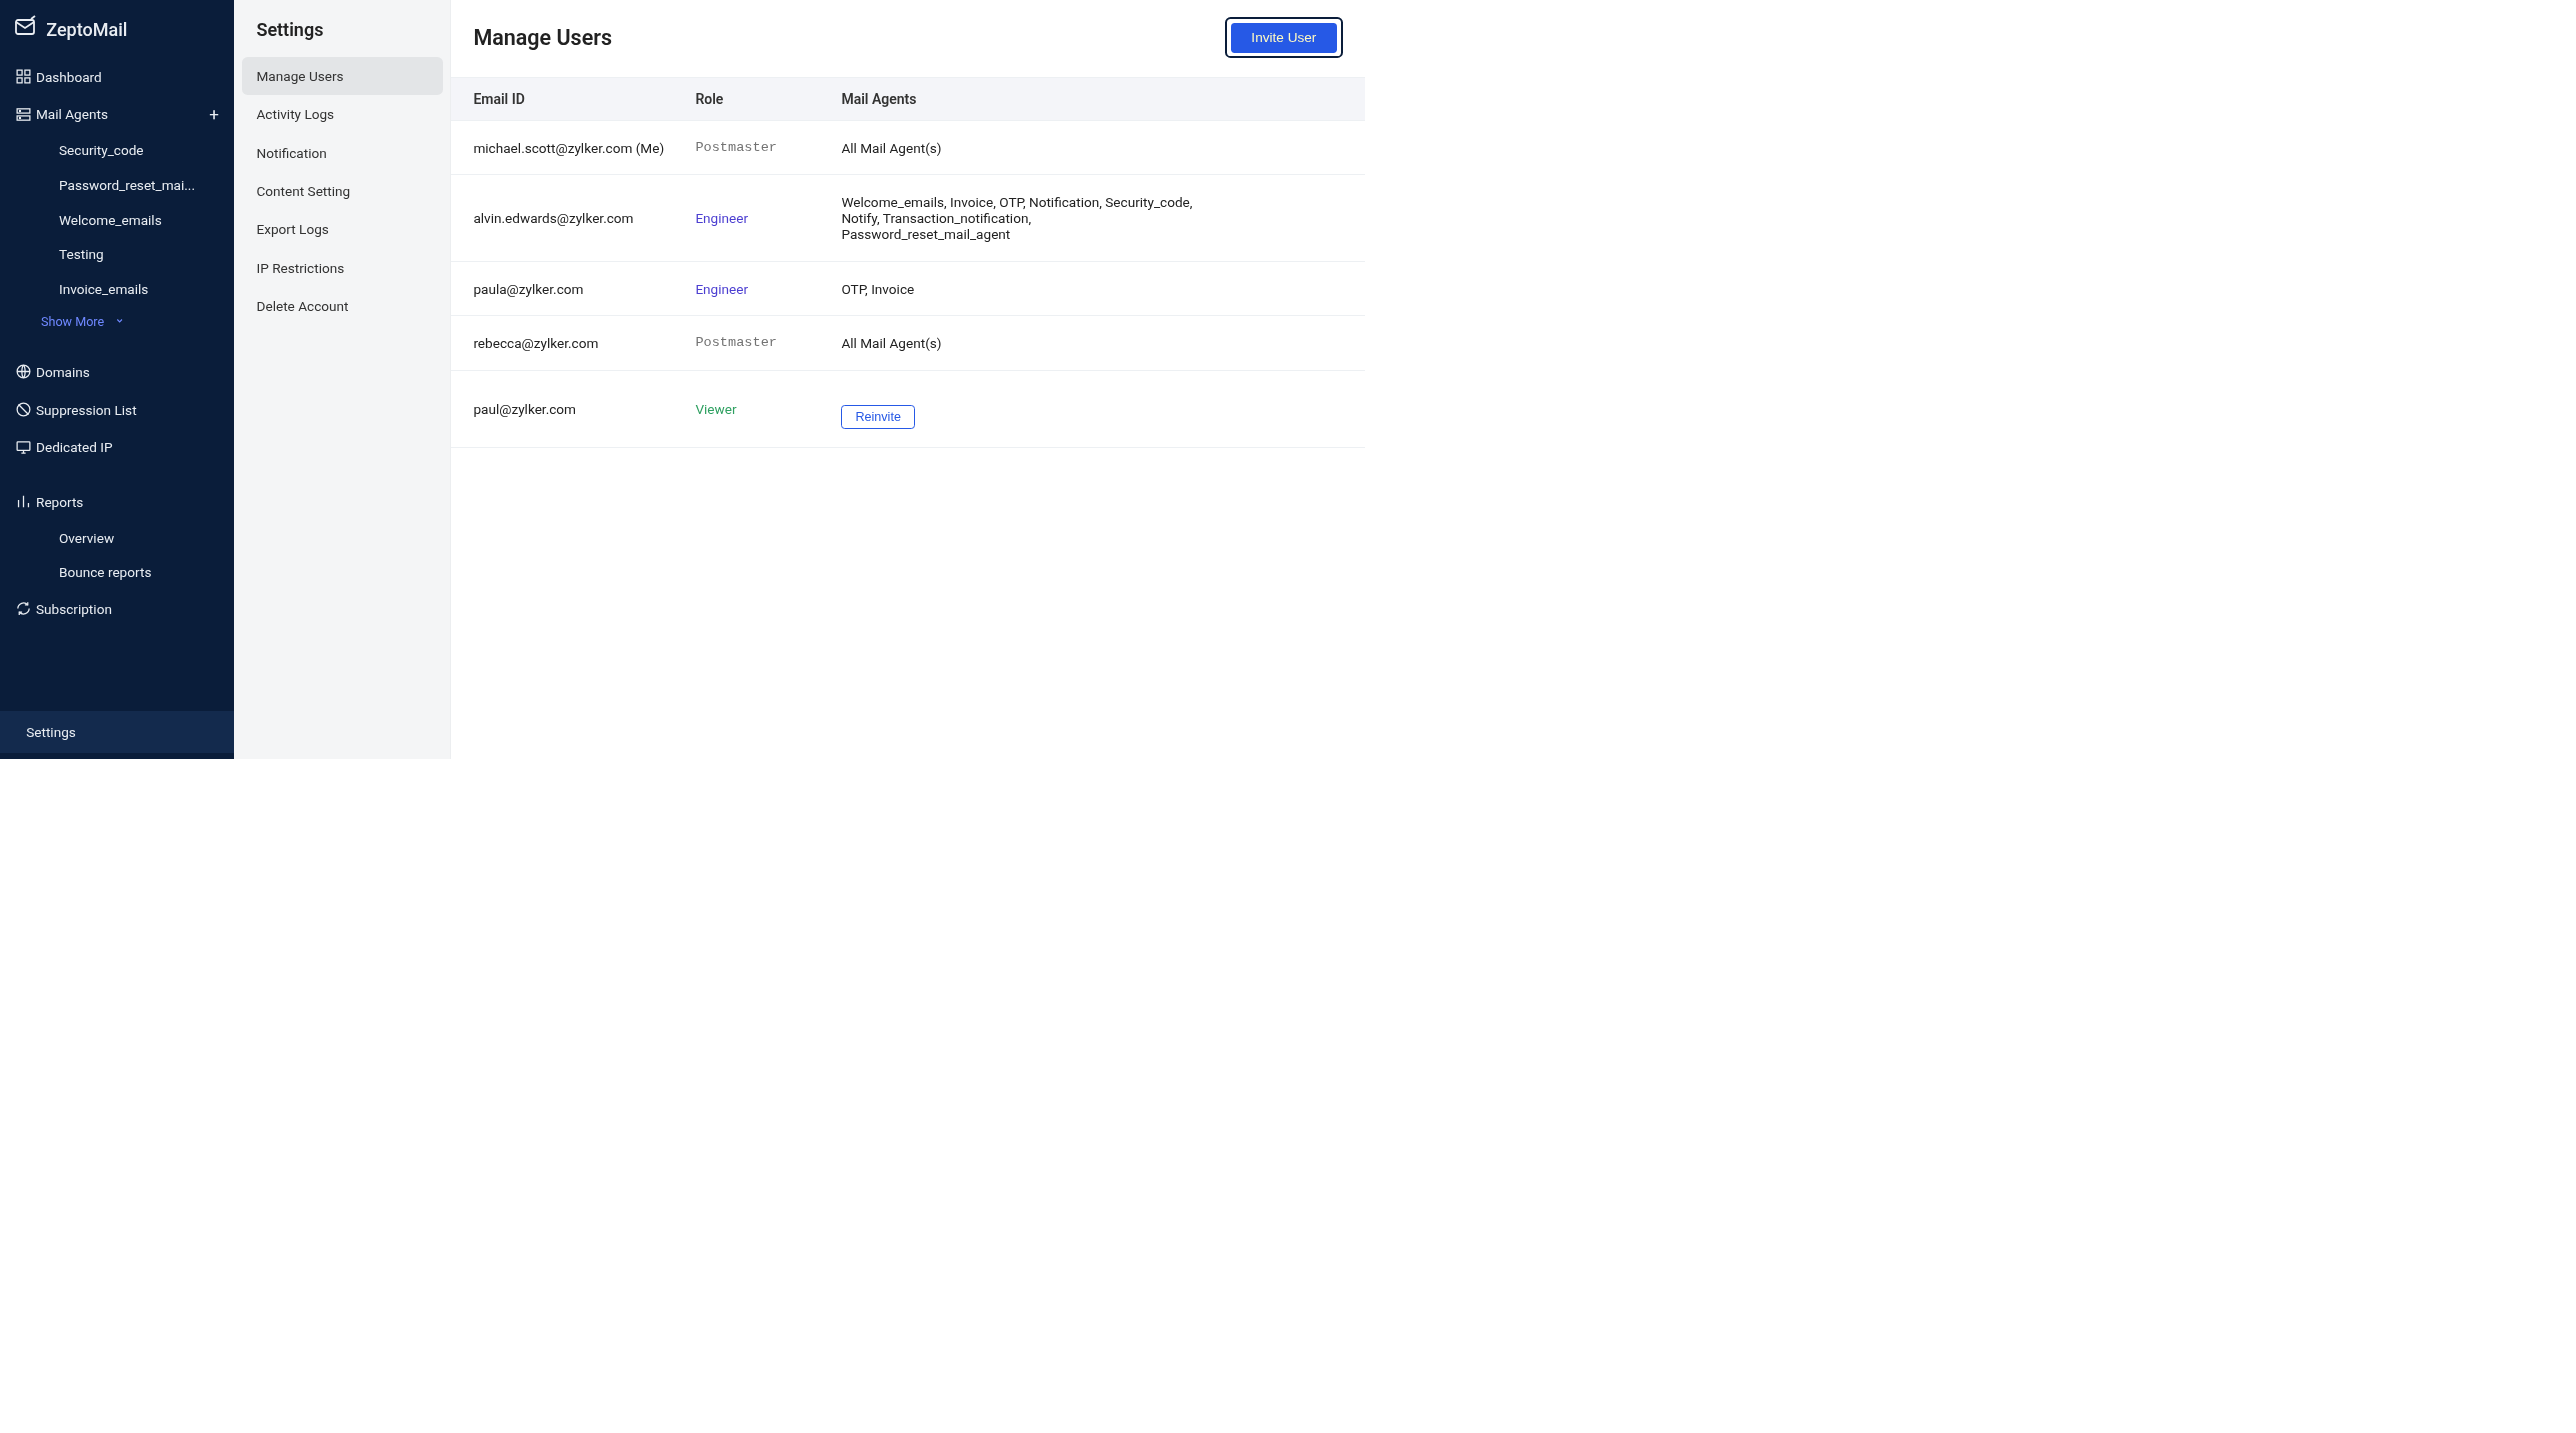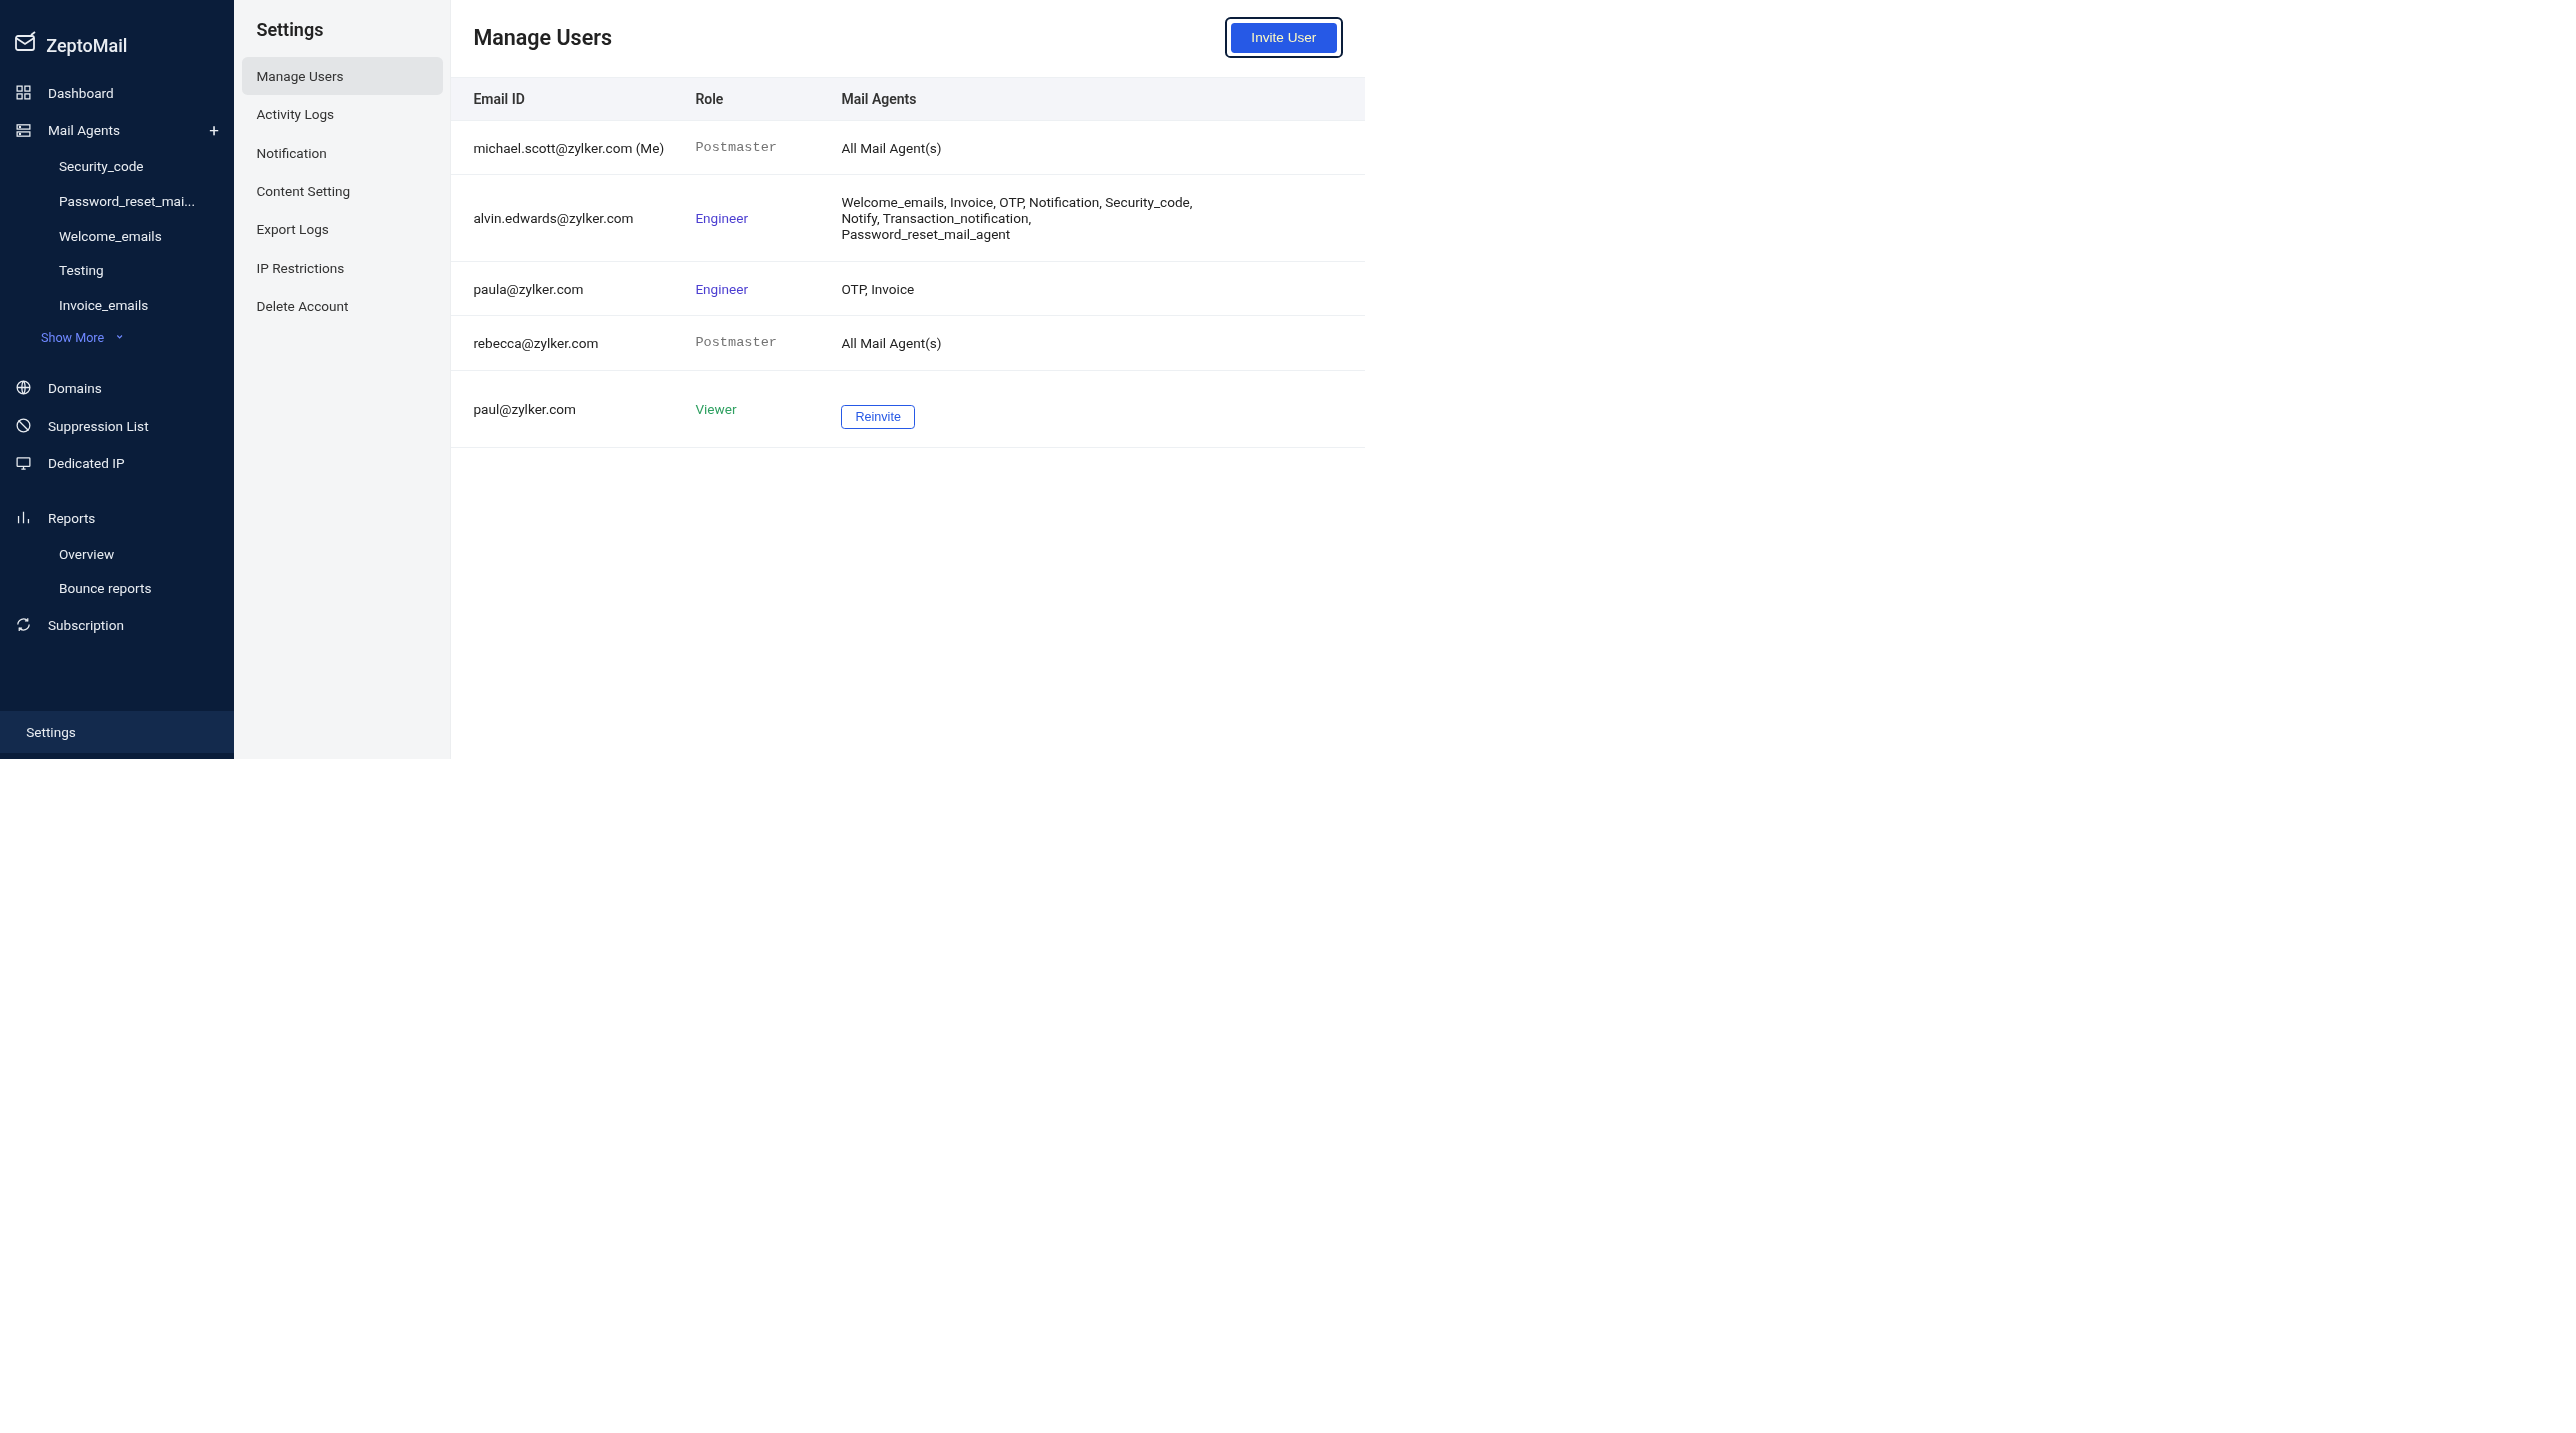--- a/index.html
+++ b/index.html
@@ -21,32 +21,32 @@
     background: #0a1d3a;
     color: #e9edf2;
     display: flex;
     flex-direction: column;
     font-size: 13.6px;
   }
   .brand {
     display: flex;
     align-items: center;
     gap: 9.3px;
-    padding: 31px 13px 15px 13px;
+    padding: 15px 13px 15px 13px;
     font-size: 18px;
     font-weight: 500;
     text-align: center;
   }
   .brand svg { width: 24px; height: 24px; }
 
   .nav { flex: 1; overflow-y: auto; }
   .nav-item {
     display: flex;
     align-items: center;
-    gap: 16px;
+    gap: 4px;
     padding: 10.3px 15px;
     cursor: pointer;
     color: #e9edf2;
   }
   .nav-item .icon { width: 17px; height: 17px; display:flex; align-items:center; justify-content:center; }
   .nav-item .icon svg { width: 17px; height: 17px; stroke: #e9edf2; }
   .nav-item .plus { margin-left: auto; font-size: 17px; line-height: 1; }
   .nav-subitem {
     padding: 9.3px 15px 9.3px 41px;
     cursor: pointer;

